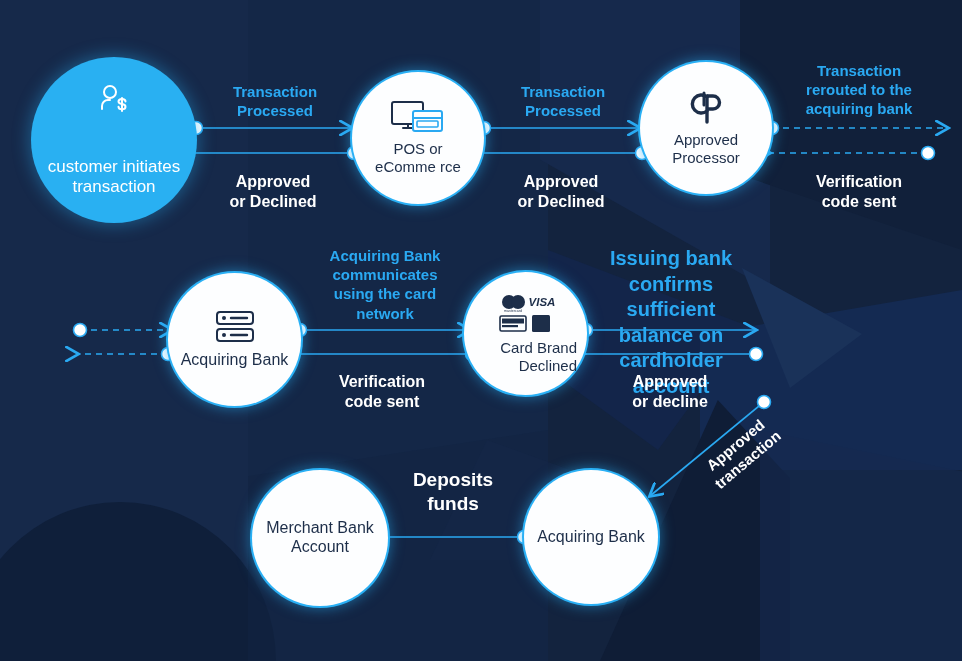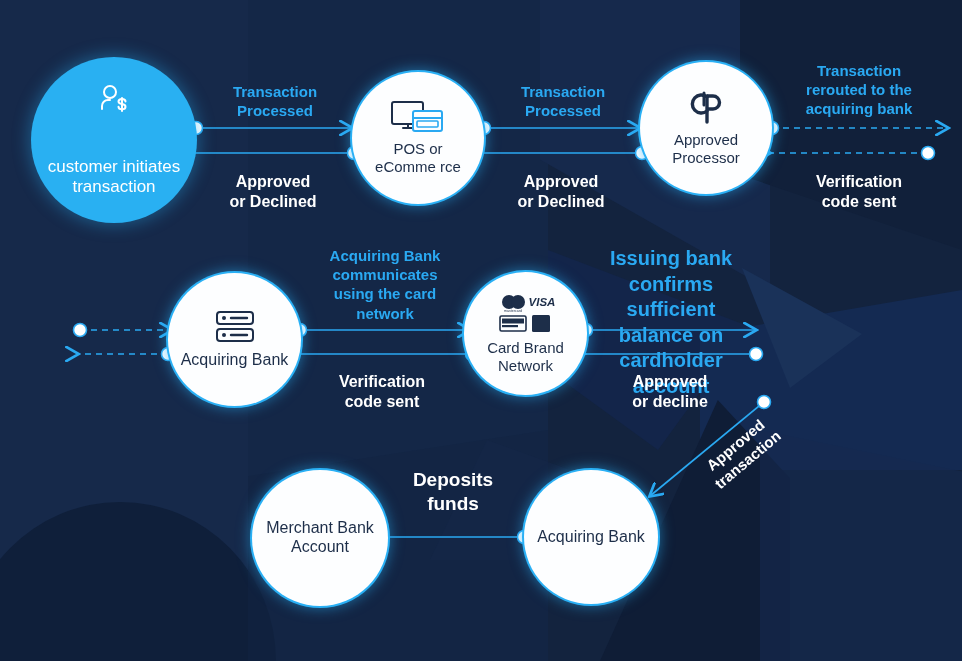--- a/index.html
+++ b/index.html
@@ -204,39 +204,39 @@
         <circle cx="9" cy="8" r="2" fill="#1d2e49"></circle>
         <path d="M16 8 h16" stroke="#1d2e49" stroke-width="2.4" stroke-linecap="round"></path>
         <circle cx="9" cy="25" r="2" fill="#1d2e49"></circle>
         <path d="M16 25 h16" stroke="#1d2e49" stroke-width="2.4" stroke-linecap="round"></path>
       </svg>
     </span>
     <span class="node-label">Acquiring
 Bank</span>
   </div>
 
-  <div class="node white" style="left:464px; top:272px; width:123px; height:123px; font-size:15px;">
+  <div class="node white" style="left:464px; top:272px; width:123px; height:123px; font-size:15px;text-align:right;">
     <span style="margin-bottom:3px;">
       <svg width="64" height="40" viewBox="0 0 64 40" fill="none">
 
         <circle cx="15" cy="9" r="7" fill="#1d2e49"></circle>
         <circle cx="24" cy="9" r="7" fill="#1d2e49"></circle>
         <text x="19" y="19" font-size="3.6" fill="#1d2e49" text-anchor="middle" font-family="Liberation Sans, sans-serif">mastercard</text>
 
         <text x="48" y="13" font-size="11.5" font-weight="bold" font-style="italic" fill="#1d2e49" text-anchor="middle" font-family="Liberation Sans, sans-serif">VISA</text>
 
         <rect x="6" y="23" width="26" height="15" rx="1.5" fill="#fdfeff" stroke="#1d2e49" stroke-width="1.6"></rect>
         <rect x="8" y="25.5" width="22" height="5" fill="#1d2e49"></rect>
         <rect x="8" y="32" width="16" height="2.2" fill="#1d2e49"></rect>
 
         <rect x="38" y="22" width="18" height="17" rx="1.5" fill="#1d2e49"></rect>
       </svg>
     </span>
     <span class="node-label">Card Brand
-Network</span>
+Declined</span>
   </div>
 
 
   <div class="node white" style="left:524px; top:470px; width:134px; height:134px; font-size:16px;">
     <span class="node-label">Acquiring
 Bank</span>
   </div>
 
   <div class="node white" style="left:252px; top:470px; width:136px; height:136px; font-size:16px;">
     <span class="node-label">Merchant

